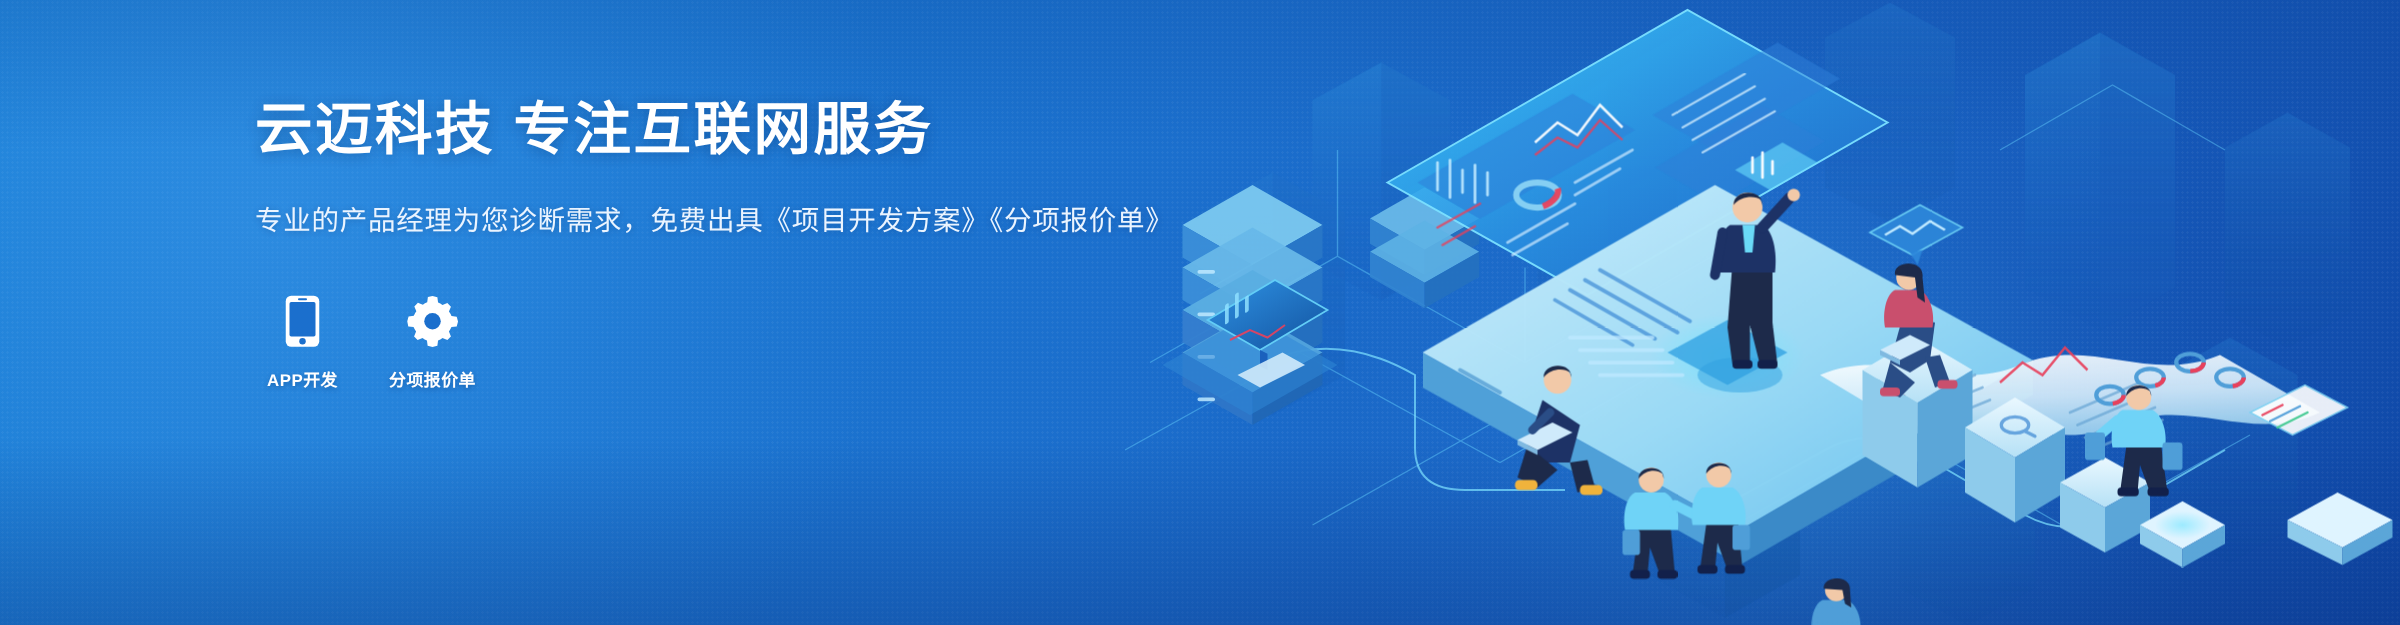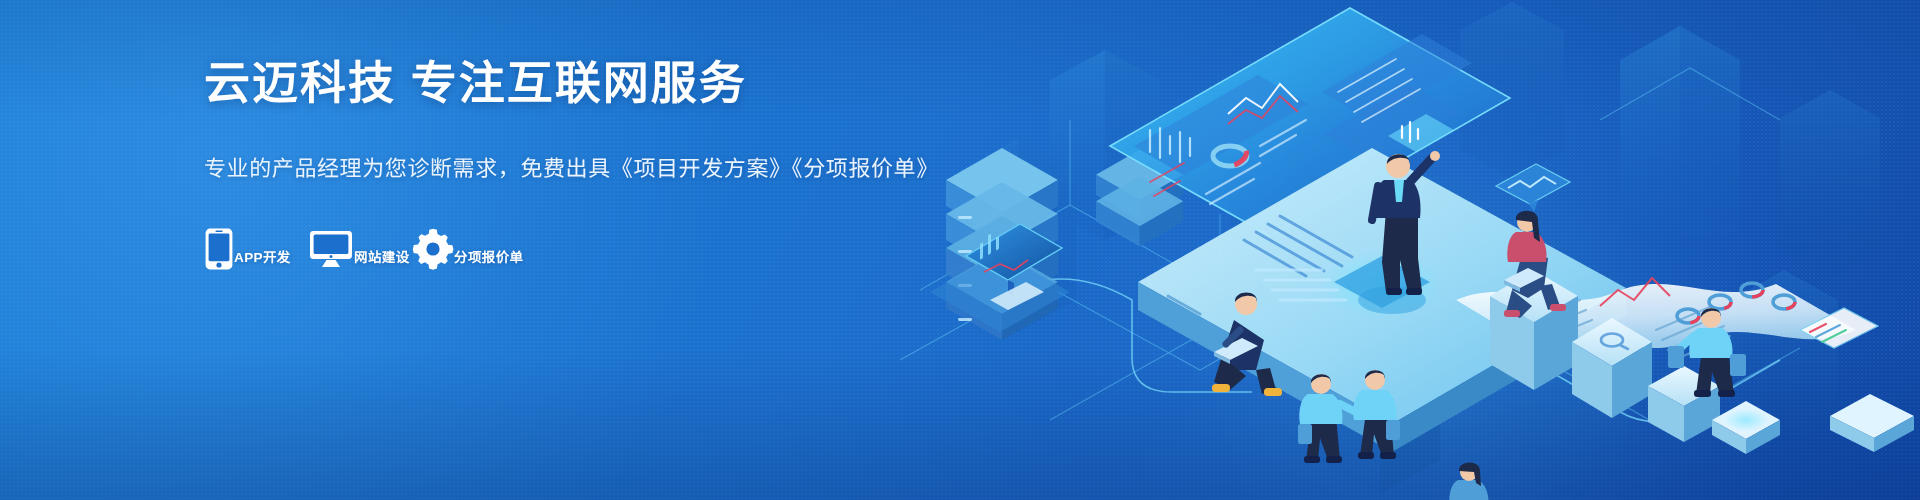--- a/index.html
+++ b/index.html
@@ -46,57 +46,57 @@
     position: absolute;
     inset: 0;
     background: linear-gradient(180deg, rgba(10,60,140,0.18) 0%, rgba(0,0,0,0) 24%, rgba(0,0,0,0) 70%, rgba(8,45,120,0.30) 100%);
     pointer-events: none;
   }
 
   
   .content {
     position: absolute;
     left: 204px;
-    top: 56px;
+    top: 76px;
     width: 760px;
     z-index: 6;
   }
   .headline {
     margin: 0;
     color: #ffffff;
     font-size: 46px;
     line-height: 1.18;
     font-weight: 700;
     letter-spacing: 2px;
     white-space: nowrap;
     text-shadow: 0 2px 10px rgba(4,40,95,0.33);
   }
   .sub {
-    margin-top: 40px;
+    margin-top: 28px;
   }
   .sub-line {
     color: #eaf4ff;
     font-size: 22px;
     line-height: 38px;
     letter-spacing: 0.6px;
     white-space: nowrap;
     text-shadow: 0 1px 5px rgba(4,40,95,0.28);
   }
 
   
   .services {
     display: flex;
     align-items: flex-start;
     margin-top: 38px;
     gap: 28px;
   }
   .service {
     width: 76px;
     display: flex;
-    flex-direction: row;
+    flex-direction: column;
     align-items: center;
     cursor: pointer;
   }
   .service-icon {
     width: 46px;
     height: 46px;
     display: flex;
     align-items: center;
     justify-content: center;
   }
@@ -528,31 +528,20 @@
             <rect x="4.6" y="6.6" width="20.8" height="27.6" rx="1.4" fill="#1b6fcd"></rect>
             <circle cx="15" cy="38" r="2.6" fill="#1b6fcd"></circle>
             <rect x="11.4" y="3.6" width="7.2" height="1.5" rx="0.75" fill="#1b6fcd"></rect>
           </svg>
         </span>
         <span class="service-label">APP开发</span>
       </div>
 
 
 
-      <div class="service">
-        <span class="service-icon">
-          <svg width="46" height="40" viewBox="0 0 46 40" fill="none" xmlns="http://www.w3.org/2000/svg">
-            <rect x="2" y="2" width="42" height="28" rx="3.4" fill="#ffffff"></rect>
-            <rect x="5.6" y="5.6" width="34.8" height="19.4" rx="1.6" fill="#1b6fcd"></rect>
-            <circle cx="23" cy="27.6" r="1.5" fill="#1b6fcd"></circle>
-            <path d="M14 38 L32 38 L27.5 31 L18.5 31 Z" fill="#ffffff"></path>
-          </svg>
-        </span>
-        <span class="service-label">网站建设</span>
-      </div>
 
       <div class="service">
         <span class="service-icon">
           <svg width="42" height="42" viewBox="0 0 42 42" fill="none" xmlns="http://www.w3.org/2000/svg">
             <path d="M21 0.8 l3.9 1.05 .55 4.2a15.4 15.4 0 0 1 3.5 2.02l3.95-1.6 2.85 2.85-1.6 3.95a15.4 15.4 0 0 1 2.02 3.5l4.2.55 1.05 3.9-1.05 3.9-4.2.55a15.4 15.4 0 0 1-2.02 3.5l1.6 3.95-2.85 2.85-3.95-1.6a15.4 15.4 0 0 1-3.5 2.02l-.55 4.2-3.9 1.05-3.9-1.05-.55-4.2a15.4 15.4 0 0 1-3.5-2.02l-3.95 1.6-2.85-2.85 1.6-3.95a15.4 15.4 0 0 1-2.02-3.5l-4.2-.55L0.8 21l1.05-3.9 4.2-.55a15.4 15.4 0 0 1 2.02-3.5l-1.6-3.95 2.85-2.85 3.95 1.6a15.4 15.4 0 0 1 3.5-2.02l.55-4.2z" fill="#ffffff"></path>
             <circle cx="21" cy="21" r="6.6" fill="#1b6fcd"></circle>
           </svg>
         </span>
         <span class="service-label">分项报价单</span>
       </div>

